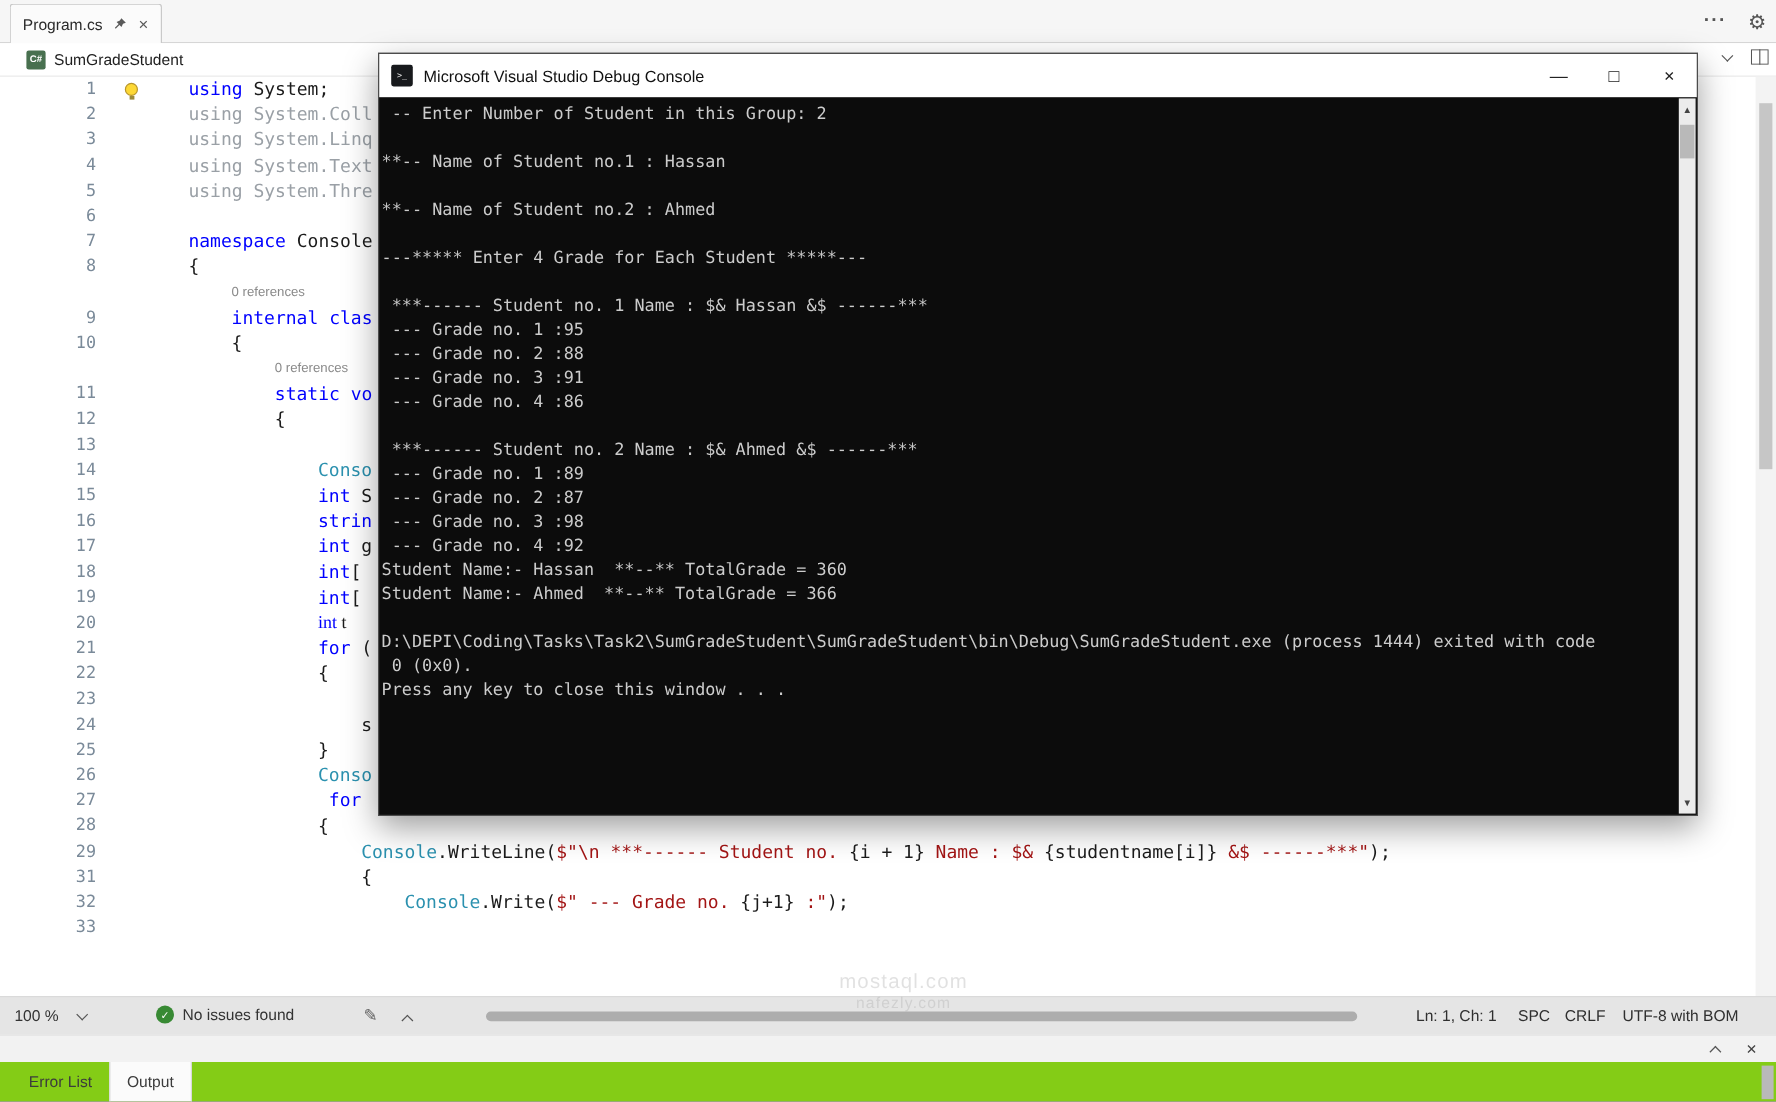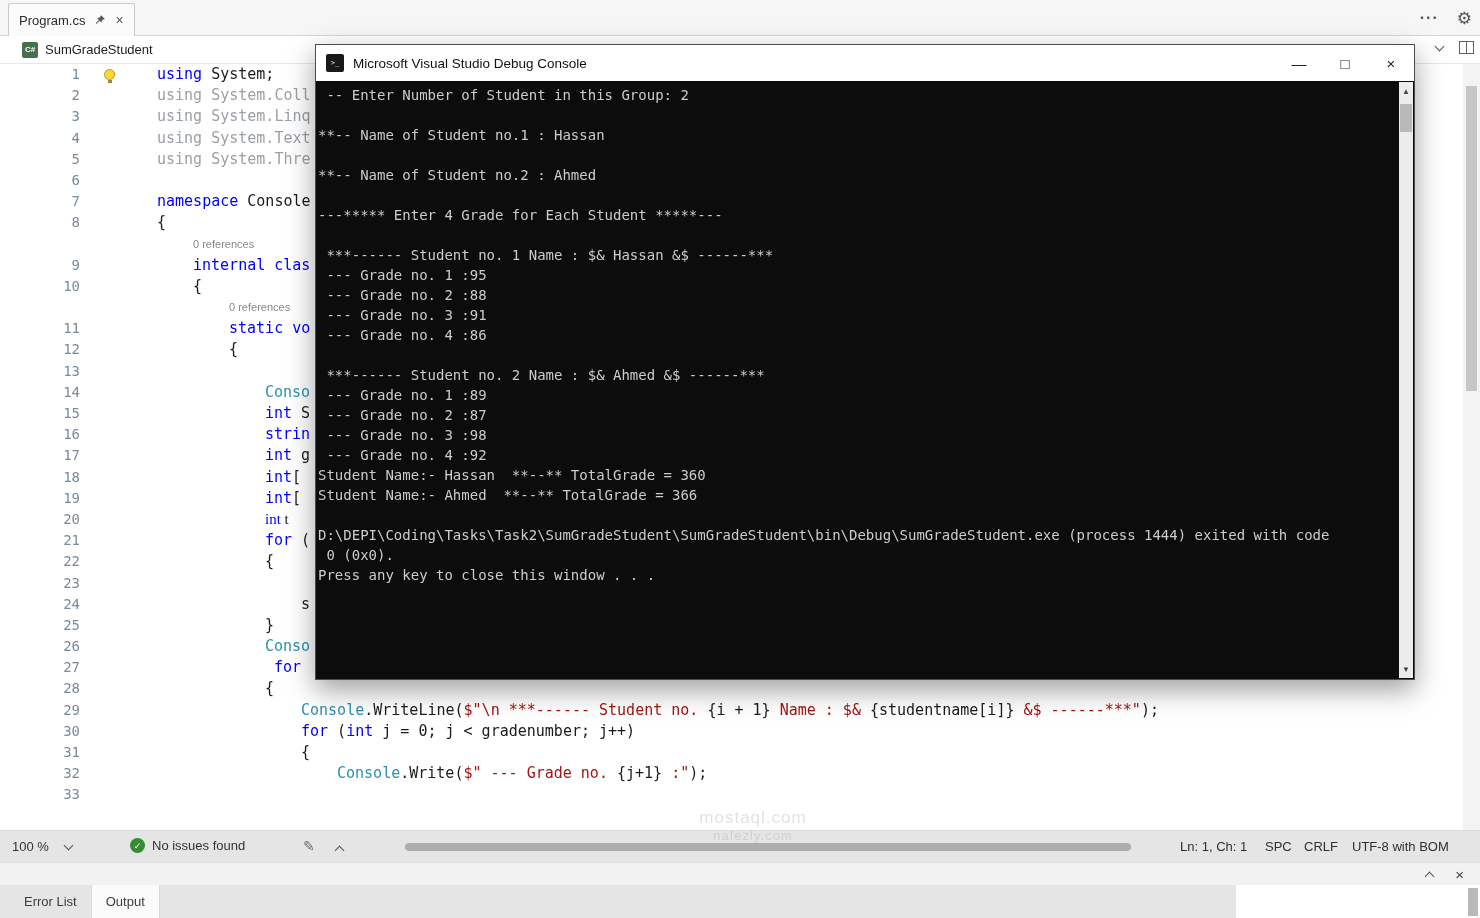--- a/index.html
+++ b/index.html
@@ -80,21 +80,21 @@
   .pos-ln   { left:1180px; }
   .pos-spc  { left:1265px; }
   .pos-crlf { left:1304px; }
   .pos-enc  { left:1352px; }
 
   
   .panel-strip { position:absolute; left:0; top:862px; width:1480px; height:23px; background:#f2f2f2; border-top:1px solid #e0e0e0; }
   .panel-strip-icons { position:absolute; right:16px; top:4px; display:flex; gap:22px; align-items:center; color:#444; }
   .panel-close { font-size:15px; line-height:1; }
   .panel-sb { position:absolute; right:2px; top:888px; width:10px; height:28px; background:#b9b9b9; }
-  .panel-tabs { position:absolute; left:0; top:885px; width:1236px; height:33px; background:#e5e5e5; display:flex; padding-left:10px; }
+  .panel-tabs { position:absolute; left:0; top:885px; width:1480px; height:33px; background:#84cc16; display:flex; padding-left:10px; }
   .ptab { height:33px; display:flex; align-items:center; padding:0 14px; font-size:13px; color:#3c3c3c; }
   .ptab.active { background:#fbfbfb; border-left:1px solid #d8d8d8; border-right:1px solid #d8d8d8; }
 
   
   .watermark { position:absolute; left:628px; top:808px; width:250px; text-align:center; z-index:40; pointer-events:none; }
   .wm1 { font-size:44px; font-weight:bold; color:rgba(70,70,70,.18); line-height:1.0; }
   .wm2 { font-size:17px; color:rgba(70,70,70,.16); letter-spacing:1px; }
   .wm3 { font-size:13px; color:rgba(70,70,70,.13); letter-spacing:1px; }
 
   svg.mini { display:block; }
@@ -159,21 +159,20 @@
       <div class="cl"><span class="ln">20</span><span class="ct" style="padding-left: 108px; font-family: Liberation Serif, serif;"><span class="tk-kw">int</span><span class="tk-pl"> t</span></span></div>
       <div class="cl"><span class="ln">21</span><span class="ct" style="padding-left: 108px;"><span class="tk-kw">for</span><span class="tk-pl"> (</span></span></div>
       <div class="cl"><span class="ln">22</span><span class="ct" style="padding-left: 108px;"><span class="tk-pl">{</span></span></div>
       <div class="cl"><span class="ln">23</span><span class="ct" style="padding-left: 144px;"></span></div>
       <div class="cl"><span class="ln">24</span><span class="ct" style="padding-left: 144px;"><span class="tk-pl">s</span></span></div>
       <div class="cl"><span class="ln">25</span><span class="ct" style="padding-left: 108px;"><span class="tk-pl">}</span></span></div>
       <div class="cl"><span class="ln">26</span><span class="ct" style="padding-left: 108px;"><span class="tk-ty">Conso</span></span></div>
       <div class="cl"><span class="ln">27</span><span class="ct" style="padding-left: 108px;"><span class="tk-pl"> </span><span class="tk-kw">for</span></span></div>
       <div class="cl"><span class="ln">28</span><span class="ct" style="padding-left: 108px;"><span class="tk-pl">{</span></span></div>
       <div class="cl"><span class="ln">29</span><span class="ct" style="padding-left: 144px;"><span class="tk-ty">Console</span><span class="tk-pl">.WriteLine(</span><span class="tk-str">$"\n ***------ Student no. </span><span class="tk-pl">{i + 1}</span><span class="tk-str"> Name : $&amp; </span><span class="tk-pl">{studentname[i]}</span><span class="tk-str"> &amp;$ ------***"</span><span class="tk-pl">);</span></span></div>
-      <div class="cl"><span class="ln">30</span><span class="ct" style="padding-left: 144px;"><span class="tk-kw">for</span><span class="tk-pl"> (</span><span class="tk-kw">int</span><span class="tk-pl"> j = 0; j &lt; gradenumber; j++)</span></span></div>
       <div class="cl"><span class="ln">31</span><span class="ct" style="padding-left: 144px;"><span class="tk-pl">{</span></span></div>
       <div class="cl"><span class="ln">32</span><span class="ct" style="padding-left: 180px;"><span class="tk-ty">Console</span><span class="tk-pl">.Write(</span><span class="tk-str">$" --- Grade no. </span><span class="tk-pl">{j+1}</span><span class="tk-str"> :"</span><span class="tk-pl">);</span></span></div>
       <div class="cl"><span class="ln">33</span></div>
     </div>
 </div>
 <div class="ed-sb">
   <div class="ed-sb-thumb"></div>
 </div>
 
 <div class="console">

